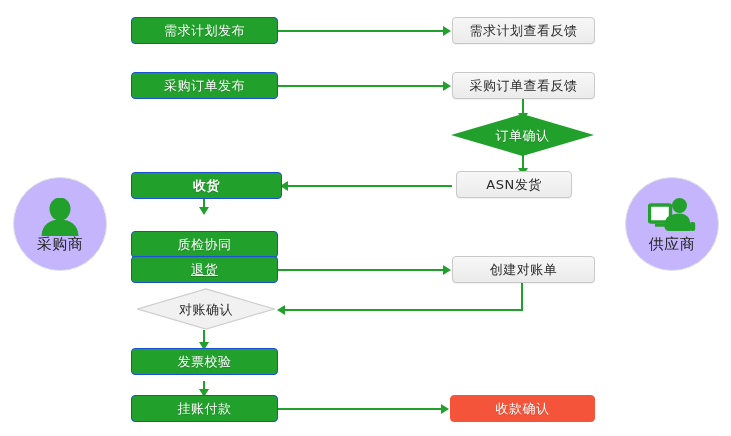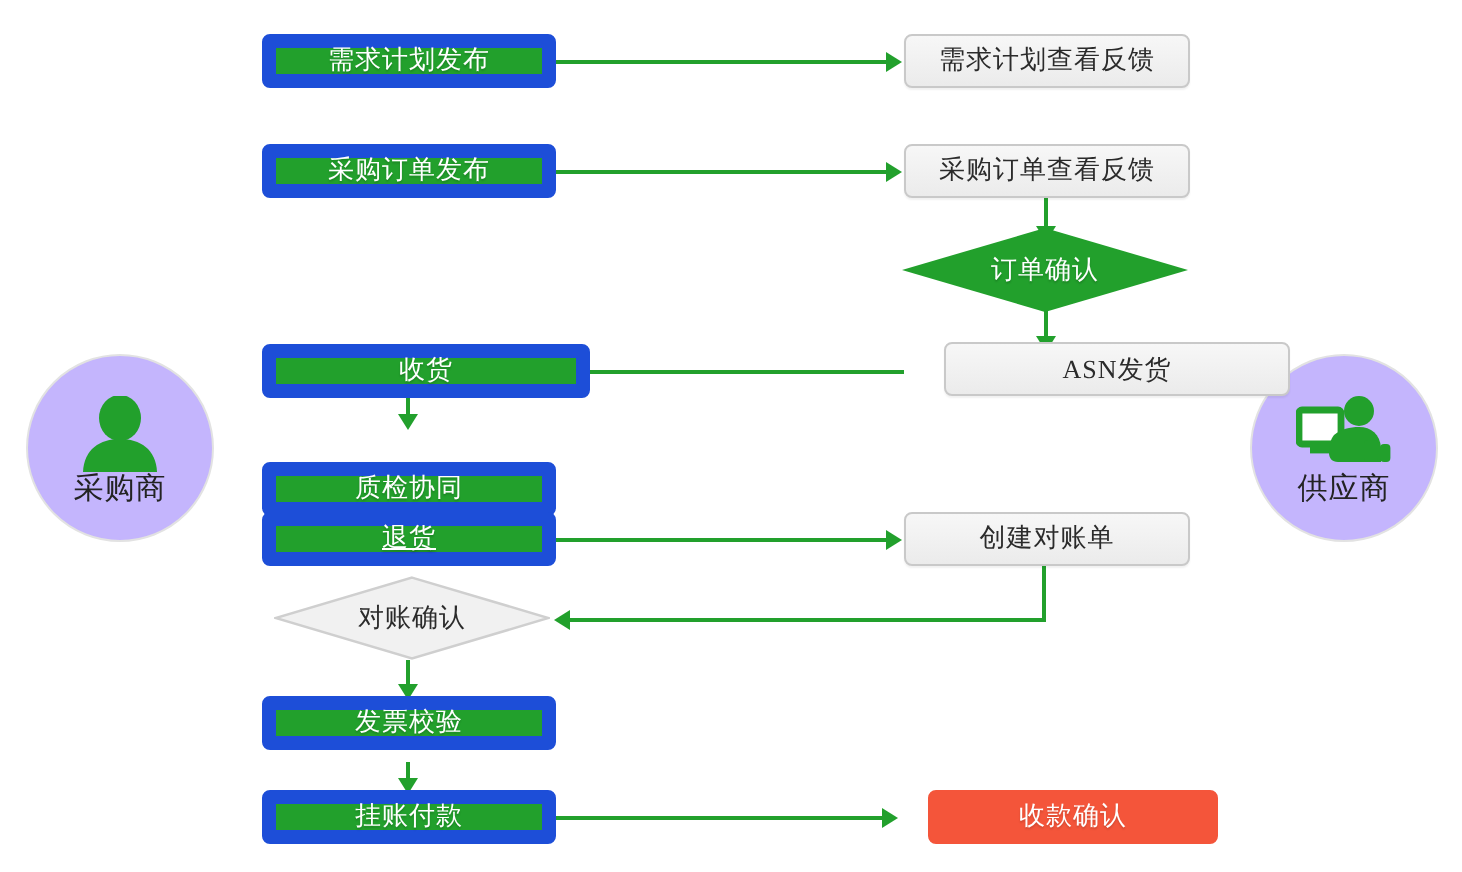--- a/index.html
+++ b/index.html
@@ -24,21 +24,21 @@
     justify-content: center;
     border-radius: 4px;
     font-size: 13px;
     line-height: 1;
     white-space: nowrap;
     letter-spacing: 0.5px;
   }
   .node.green {
     background: #22a02c;
     color: #ffffff;
-    border: 7px solid #1d4ed8;
+    border: 1px solid #1d4ed8;
     text-shadow: 0 1px 1px rgba(0,0,0,.18);
   }
   .node.grey {
     background: #f1f1f1;
     background-image: linear-gradient(#f7f7f7, #ebebeb);
     color: #2b2b2b;
     border: 1px solid #c9c9c9;
     box-shadow: 0 1px 1px rgba(0,0,0,.06);
   }
   .node.orange {
@@ -206,25 +206,25 @@
 
   <div class="diamond green" style="left:451px; top:114px; width:143px; height:42px;">
     <svg width="143" height="42" viewBox="0 0 143 42" aria-hidden="true">
       <polygon points="71.5,0 143,21 71.5,42 0,21" fill="#22a02c"></polygon>
     </svg>
     <div class="dlabel">
       <span>订单确认</span>
     </div>
   </div>
 
-  <div class="node grey" style="left:472px; top:171px; width:173px; height:27px;font-family:Liberation Serif, serif;">
+  <div class="node grey" style="left:456px; top:171px; width:116px; height:27px;">
     <span>ASN发货</span>
   </div>
 
-  <div class="node green" style="left:131px; top:172px; width:164px; height:27px;">
+  <div class="node green" style="left:131px; top:172px; width:151px; height:27px;font-weight:bold;">
     <span>收货</span>
   </div>
 
   <div class="node green" style="left:131px; top:215px; width:147px; height:27px;margin-top:16px;">
     <span>质检协同</span>
   </div>
 
   <div class="node green" style="left:131px; top:256px; width:147px; height:27px;text-decoration:underline;">
     <span>退货</span>
   </div>
@@ -243,17 +243,17 @@
   </div>
 
   <div class="node green" style="left:131px; top:348px; width:147px; height:27px;">
     <span>发票校验</span>
   </div>
 
   <div class="node green" style="left:131px; top:395px; width:147px; height:27px;">
     <span>挂账付款</span>
   </div>
 
-  <div class="node orange" style="left:464px; top:395px; width:145px; height:27px;">
+  <div class="node orange" style="left:450px; top:395px; width:145px; height:27px;">
     <span>收款确认</span>
   </div>
 
 </div>
 
 </body></html>

